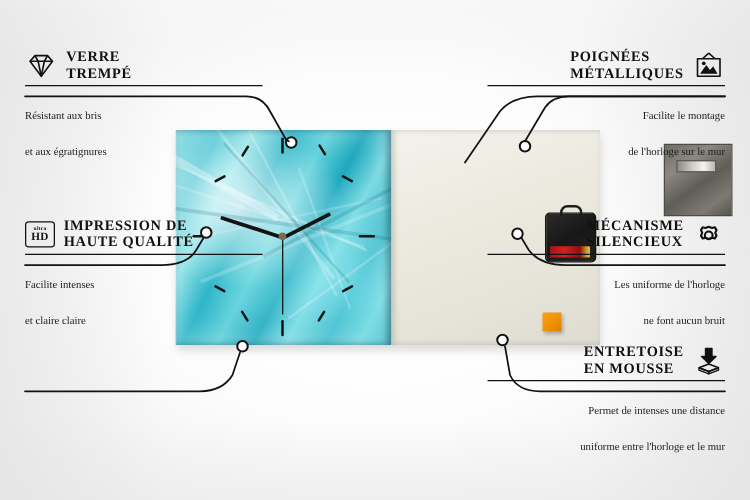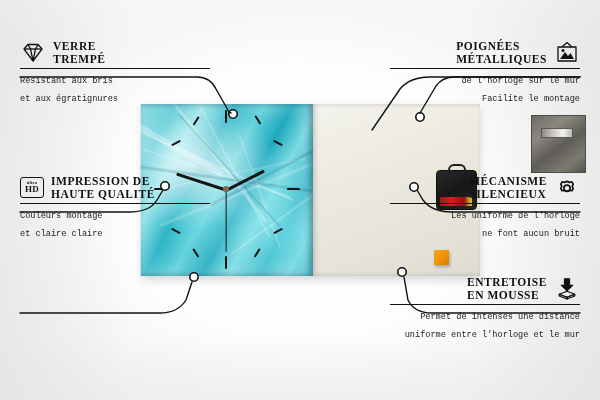--- a/index.html
+++ b/index.html
@@ -116,23 +116,23 @@
   .feat.right .head { justify-content:flex-end; }
   .feat .title {
     font-family:"Liberation Serif", serif;
     font-weight:bold; font-size:11.5px; line-height:12.5px;
     letter-spacing:.55px; color:#111;
     text-transform:uppercase;
   }
   .feat.right .title { }
   .feat .rule { height:1.4px; background:#121212; margin-top:3px; }
   .feat .desc {
-    font-family:Liberation Mono, monospace;
+    font-family:Liberation Serif, serif;
     font-size:8.6px; line-height:10.2px; color:#1b1b1b;
-    margin-top:7px;
+    margin-top:18px;
   }
   .feat.right .desc { text-align:right; }
   .icn { flex:0 0 auto; width:26px; height:24px; display:block; }
 
   .hdbadge {
     width:24px; height:21px; border:1.6px solid #111; border-radius:3px;
     display:flex; flex-direction:column; align-items:center; justify-content:center;
     line-height:1;
   }
   .hdbadge .u { font-size:4.4px; font-weight:bold; letter-spacing:.2px; color:#111; }
@@ -244,43 +244,43 @@
       <div class="hdbadge">
         <span class="u">ultra</span>
         <span class="h">HD</span>
       </div>
       <div>
         <div class="title">IMPRESSION DE</div>
         <div class="title">HAUTE QUALITÉ</div>
       </div>
     </div>
     <div class="rule"></div>
-    <div class="desc">Couleurs montage</div>
+    <div class="desc">Facilite intenses</div>
     <div class="desc">et claire claire</div>
   </div>
 
 
   <div class="feat right" style="left:390px; top:40px;">
     <div class="head">
       <div>
         <div class="title">POIGNÉES</div>
         <div class="title">MÉTALLIQUES</div>
       </div>
       <svg class="icn" viewBox="0 0 26 24">
         <g fill="none" stroke="#111" stroke-width="1.3" stroke-linejoin="round">
           <path d="M13,1.5 L8,6 M13,1.5 L18,6"></path>
           <rect x="4" y="6" width="18" height="14"></rect>
           <path d="M6,18 L11,11 L14,15 L16.5,12 L20,18 Z" fill="#111" stroke="none"></path>
           <circle cx="9" cy="9.6" r="1.5" fill="#111" stroke="none"></circle>
         </g>
       </svg>
     </div>
     <div class="rule"></div>
+    <div class="desc">Facilite le montage</div>
     <div class="desc">de l'horloge sur le mur</div>
-    <div class="desc">Facilite le montage</div>
   </div>
 
   <div class="feat right" style="left:390px; top:175px;">
     <div class="head">
       <div>
         <div class="title">MÉCANISME</div>
         <div class="title">SILENCIEUX</div>
       </div>
       <svg class="icn" viewBox="0 0 26 24">
         <g fill="none" stroke="#111" stroke-width="1.7" stroke-linejoin="round">

